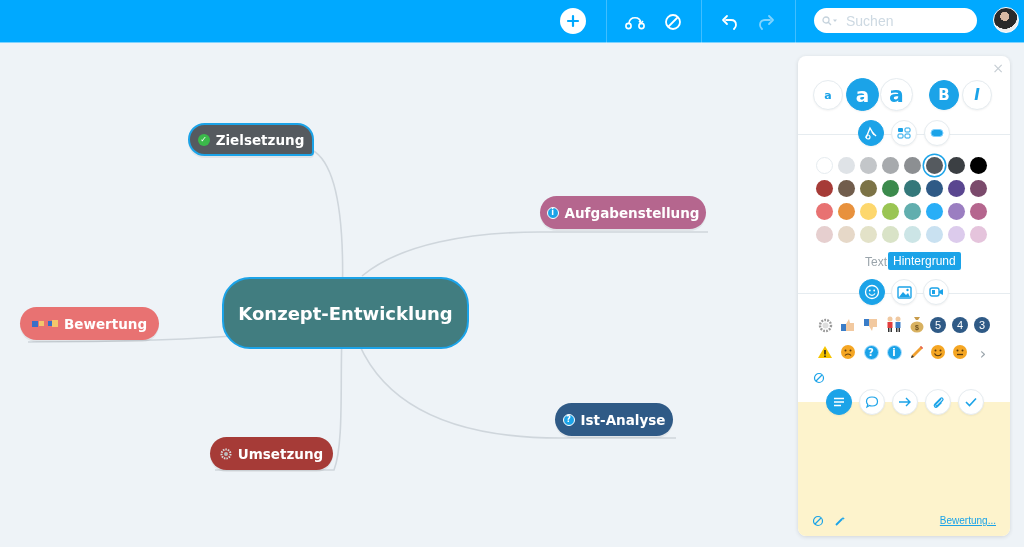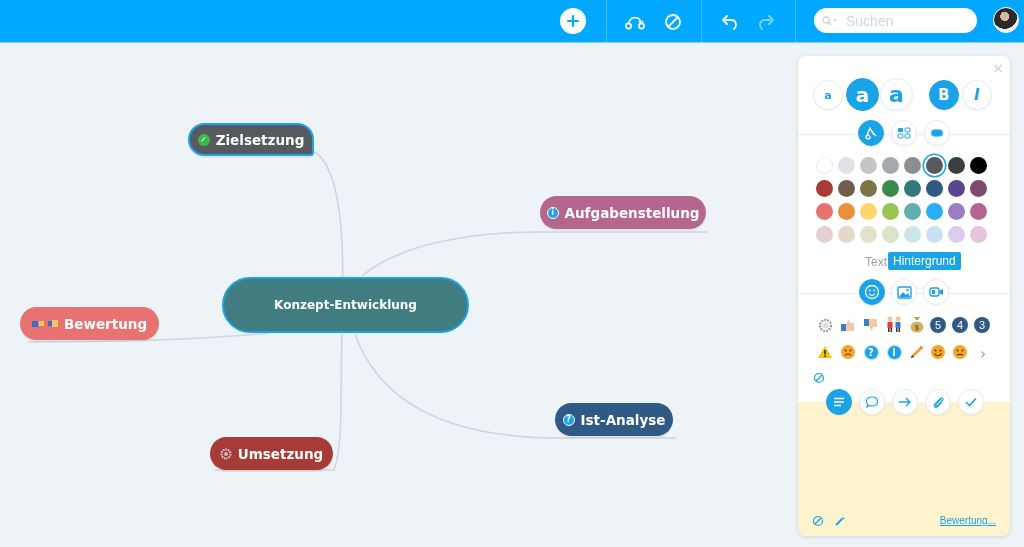--- a/index.html
+++ b/index.html
@@ -15,21 +15,21 @@
   .search input { border: none; outline: none; font-size: 14px; color: #c8d6e0; width: 120px; margin-left: 8px; background: transparent; font-family: "Liberation Sans", sans-serif; }
   .search input::placeholder { color: #cdd9e2; }
   .avatar { position: absolute; left: 993px; top: 7px; width: 26px; height: 26px; border-radius: 50%; background: radial-gradient(circle at 45% 35%, #d8b9a3 0 22%, #2a2a2a 23% 60%, #eee 61%); border: 1px solid #fff; overflow: hidden; }
 
   
   .canvas { position: absolute; left: 0; top: 44px; width: 796px; height: 503px; }
   .connectors { position: absolute; left: 0; top: 0; }
   .node { position: absolute; display: flex; align-items: center; justify-content: center; color: #fff; font-weight: bold; font-family: "DejaVu Sans", sans-serif; border-radius: 18px; white-space: nowrap; cursor: pointer; }
   .node .ico { margin-right: 6px; font-size: 11px; display: inline-flex; align-items: center; }
   .child { height: 33px; font-size: 13.5px; padding: 0 14px; box-shadow: 0 2px 0 rgba(0,0,0,0.06); }
-  .root { height: 56px; font-size: 12px; border-radius: 28px; border: 2px solid #1ba3e8; }
+  .root { height: 72px; font-size: 18px; border-radius: 28px; border: 2px solid #1ba3e8; }
   .circ-ico { width: 12px; height: 12px; border-radius: 50%; display: inline-flex; align-items: center; justify-content: center; font-size: 8px; font-weight: bold; color: #fff; }
 
   
   .panel { position: absolute; left: 798px; top: 56px; width: 212px; height: 480px; background: #fff; border-radius: 8px; box-shadow: 0 1px 4px rgba(0,0,0,0.12); overflow: hidden; }
   .panel-close { position: absolute; right: 6px; top: 4px; font-size: 14px; color: #c7ced4; cursor: pointer; }
   .circle-btn { position: absolute; width: 30px; height: 30px; border-radius: 50%; background: #fff; border: 1px solid #e6ecf0; display: flex; align-items: center; justify-content: center; color: #1ba3e8; font-weight: bold; cursor: pointer; box-shadow: 0 1px 2px rgba(0,0,0,0.05); }
   .circle-btn.active { background: #1ba3e8; color: #fff; border-color: #1ba3e8; }
   .divider { position: absolute; left: 0; width: 212px; height: 1px; background: #e6ecf0; }
   .swatch { position: absolute; width: 17px; height: 17px; border-radius: 50%; cursor: pointer; }
   .swatch.selected { box-shadow: 0 0 0 2px #fff, 0 0 0 3.5px #1ba3e8; }

